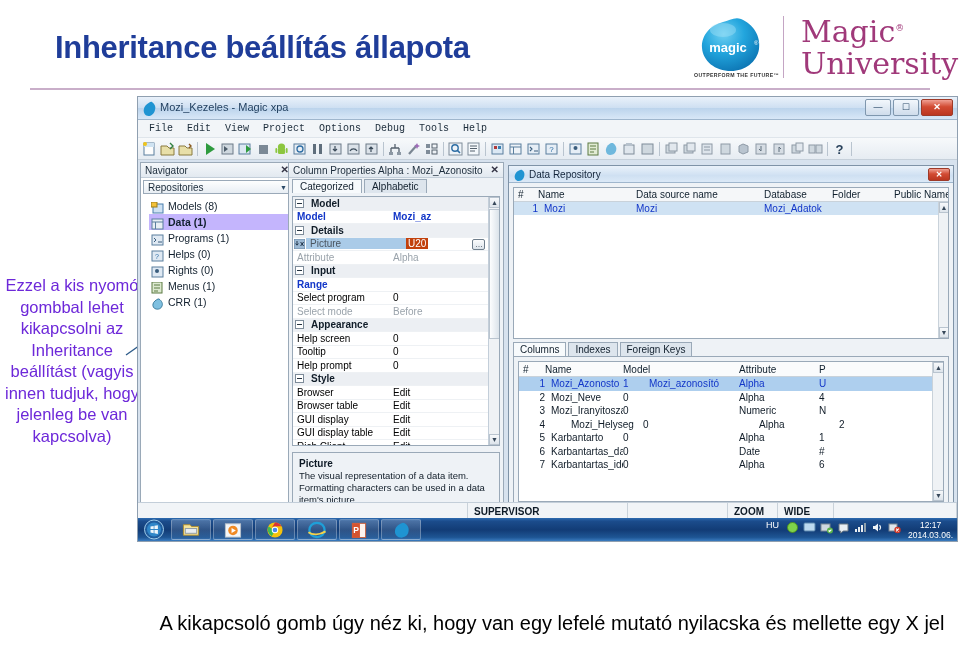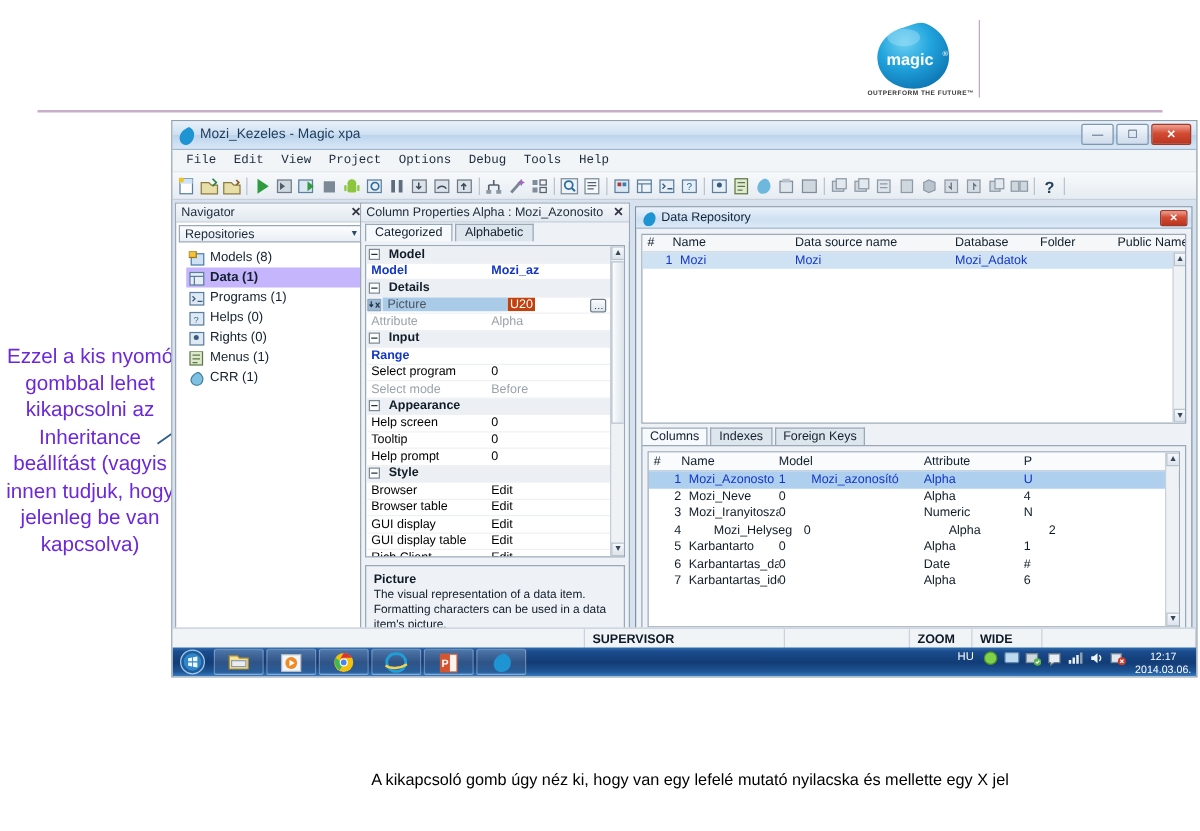--- a/index.html
+++ b/index.html
@@ -40,21 +40,21 @@
   
   #annotation-left {
     position:absolute; left:2px; top:275px; width:140px;
     text-align:center; font-size:16.5px; line-height:21.5px;
     color:#6d28d9; font-weight:normal;
   }
 
   
   #caption-bottom {
     position:absolute; left:146px; top:612px; width:812px;
-    text-align:center; font-size:13px; line-height:23px; color:#000;
+    text-align:center; font-size:20px; line-height:23px; color:#000;
   }
 
   
   #annotation-arrow { position:absolute; left:120px; top:225px; width:190px; height:135px; }
 
   
   #app-window {
     position:absolute; left:137px; top:96px; width:821px; height:446px;
     background:#EFF3F7; border:1px solid #8f9fb0;
     overflow:hidden;
@@ -256,37 +256,42 @@
   }
   #tray { margin-left:auto; display:flex; align-items:flex-start; padding-right:4px; }
   #tray-lang { font-size:9px; color:#fff; margin-right:7px; }
   .tray-ico { width:13px; height:13px; margin-right:4px; flex:0 0 auto; position:relative; }
   #tray-clock { text-align:center; color:#fff; font-size:8.5px; line-height:10px; margin-left:3px; }
 </style>
 </head>
 <body>
 
 <div id="slide-header">
+  <div id="slide-title">Inheritance beállítás állapota</div>
 
   <div id="logo-block">
     <svg id="logo-drop" viewBox="0 0 66 56">
       <defs>
         <radialGradient id="dropg" cx="38%" cy="30%" r="80%">
           <stop offset="0%" stop-color="#6fd0f2"></stop>
           <stop offset="45%" stop-color="#22a5dd"></stop>
           <stop offset="100%" stop-color="#0a6fae"></stop>
         </radialGradient>
       </defs>
       <path d="M44 3 C56 8 64 20 62 33 C60 46 48 55 34 55 C18 55 6 45 5 32 C4 19 14 9 26 6 C32 4.5 38 0.6 44 3 Z" fill="url(#dropg)"></path>
       <ellipse cx="26" cy="14" rx="13" ry="7" fill="#9fe0f6" opacity="0.45"></ellipse>
       <text x="31" y="36" font-family="Liberation Sans, sans-serif" font-size="13" font-weight="bold" fill="#ffffff" text-anchor="middle">magic</text>
       <text x="57" y="29" font-family="Liberation Sans, sans-serif" font-size="6" fill="#ffffff">®</text>
     </svg>
     <div id="logo-tag">OUTPERFORM THE FUTURE™</div>
     <div id="logo-divider"></div>
+    <div id="logo-words">
+      <div class="logo-word"><span>Magic</span><sup id="logo-reg">®</sup></div>
+      <div class="logo-word">University</div>
+    </div>
   </div>
 
   <div id="header-rule"></div>
 </div>
 
 <div id="annotation-left">Ezzel a kis nyomó gombbal lehet kikapcsolni az Inheritance beállítást (vagyis innen tudjuk, hogy jelenleg be van kapcsolva)</div>
 
 <svg id="annotation-arrow" viewBox="0 0 190 135">
   <line x1="6" y1="130" x2="178" y2="9" stroke="#2E5C8A" stroke-width="1.4"></line>
   <polygon points="184,4 170,9 176,16" fill="#2E5C8A"></polygon>

